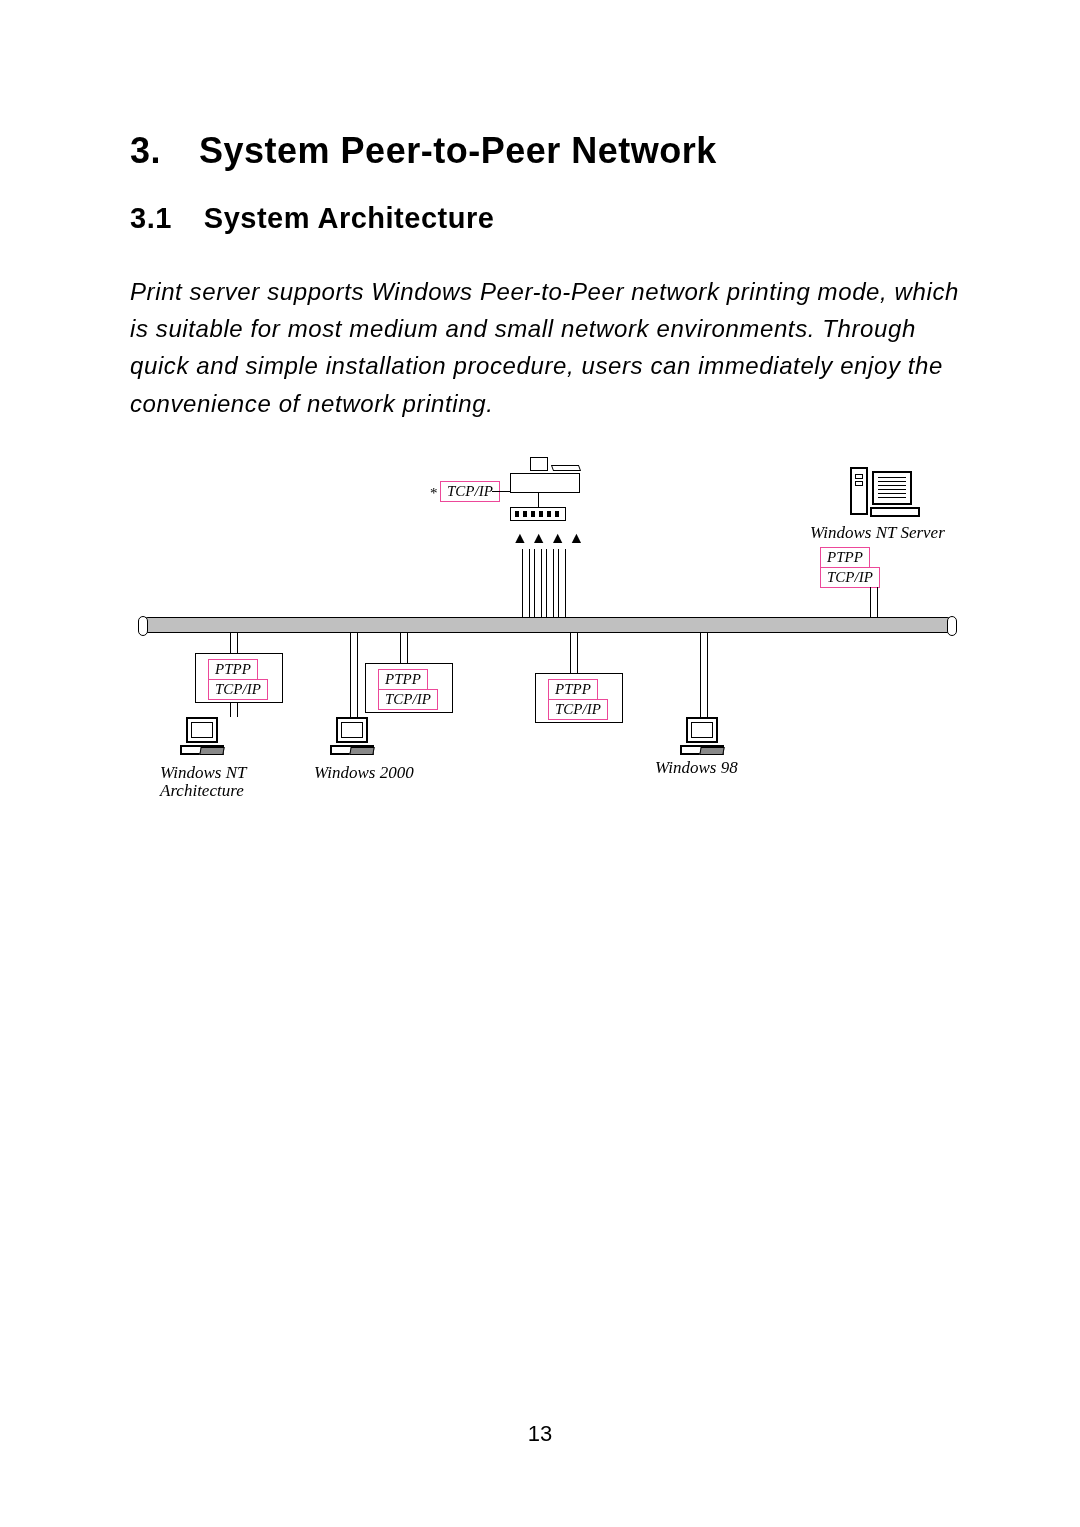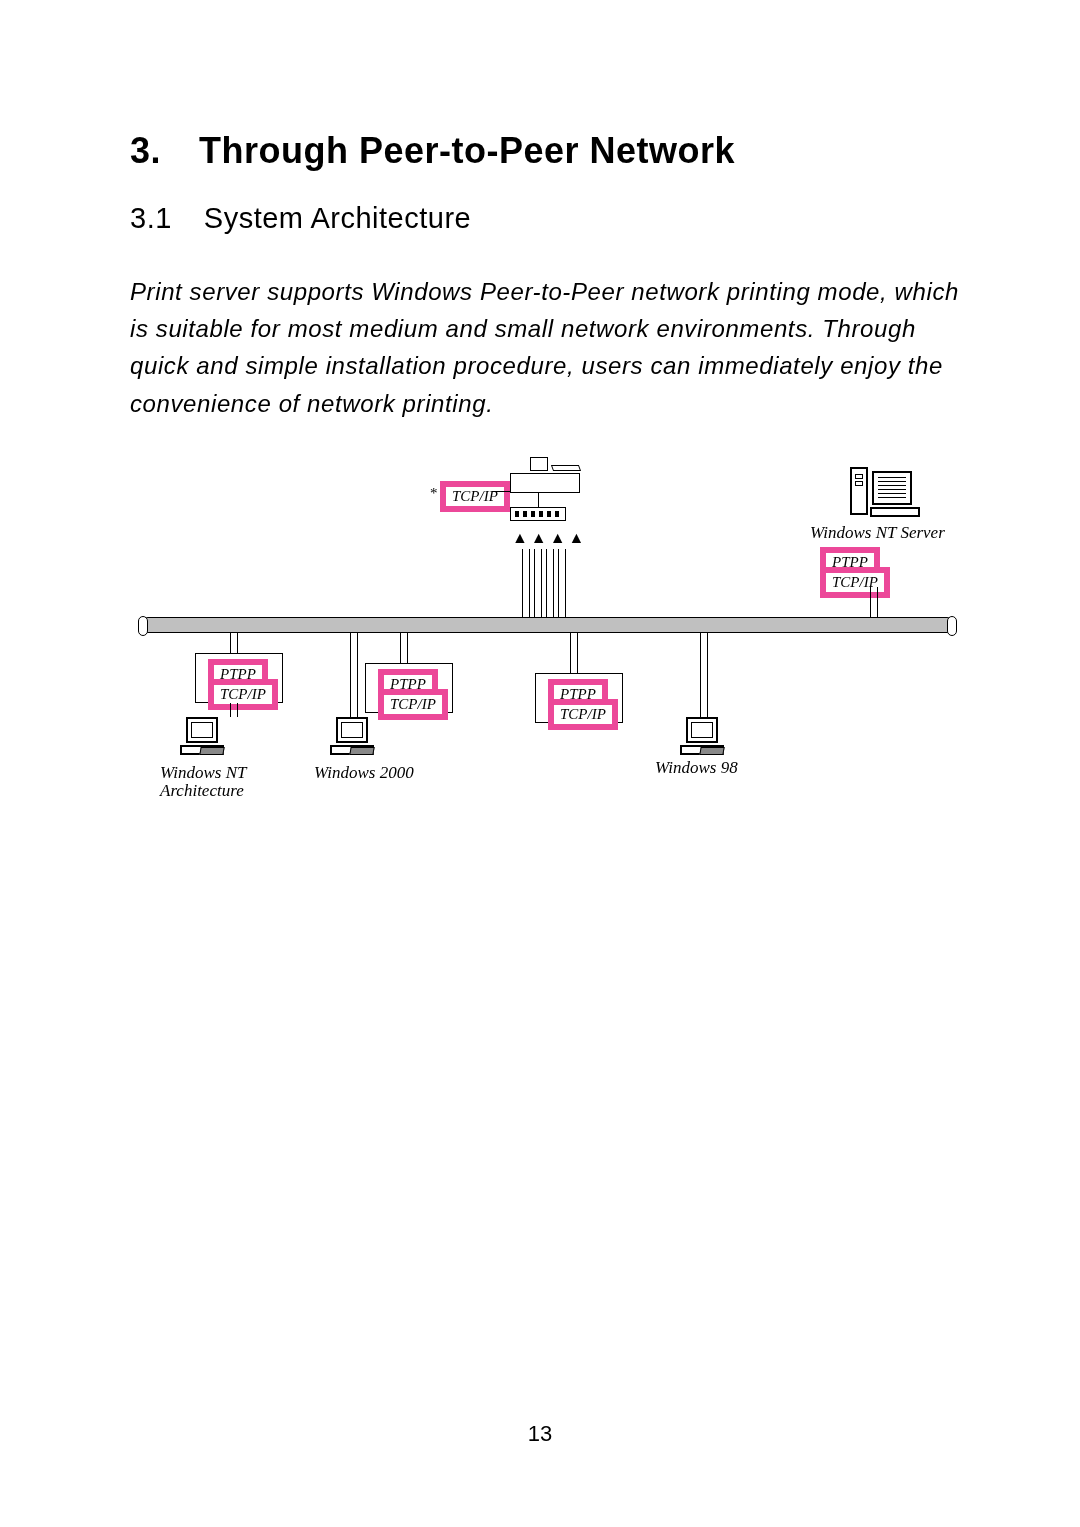--- a/index.html
+++ b/index.html
@@ -19,21 +19,21 @@
     align-items: baseline;
     font-weight: bold;
     font-size: 36px;
     letter-spacing: 0.5px;
     margin-bottom: 30px;
   }
   .h1-num { margin-right: 38px; }
   .h2-row {
     display: flex;
     align-items: baseline;
-    font-weight: normal;
+    font-weight: bold;
     font-size: 29px;
     letter-spacing: 0.5px;
     margin-bottom: 38px;
     margin-top: 20px;
   }
   .h2-num { margin-right: 32px; }
   .para {
     font-size: 24px;
     line-height: 1.55;
     letter-spacing: 0.6px;
@@ -78,21 +78,21 @@
     background: #fff;
   }
   
   .frame {
     position: absolute;
     border: 1px solid #000;
     background: transparent;
   }
   .tagbox {
     position: absolute;
-    border: 6px solid #ec4899;
+    border: 1px solid #ec4899;
     background: #fff;
     font-family: "Times New Roman", serif;
     font-style: italic;
     font-size: 15px;
     text-align: center;
     padding: 1px 6px;
     white-space: nowrap;
   }
   .lbl {
     position: absolute;
@@ -221,21 +221,21 @@
   .hline { position:absolute; height:1px; background:#000; }
   .dvline { position:absolute; width:8px; border-left:1px solid #000; border-right:1px solid #000; }
 </style>
 </head>
 <body>
 
 <div class="page">
 
   <div class="h1-row">
     <span class="h1-num">3.</span>
-    <span>Through Peer-to-Peer Network</span>
+    <span>System Peer-to-Peer Network</span>
   </div>
 
   <div class="h2-row">
     <span class="h2-num">3.1</span>
     <span>System Architecture</span>
   </div>
 
   <p class="para">Print server supports Windows Peer-to-Peer network printing mode, which is suitable for most medium and small network environments. Through quick and simple installation procedure, users can immediately enjoy the convenience of network printing.</p>
 
   <div class="diagram">

